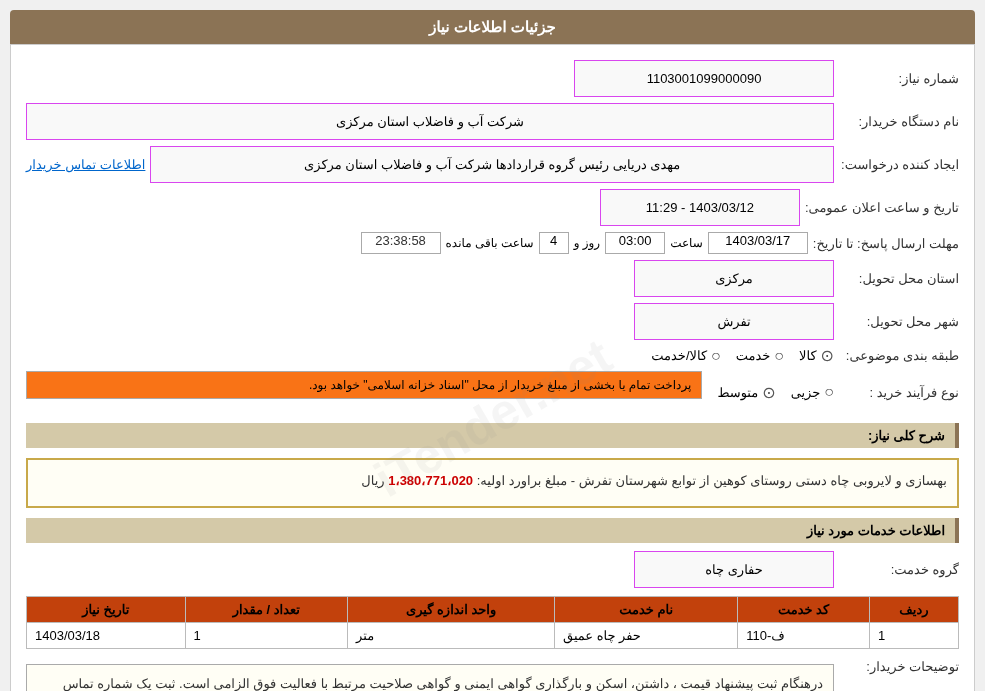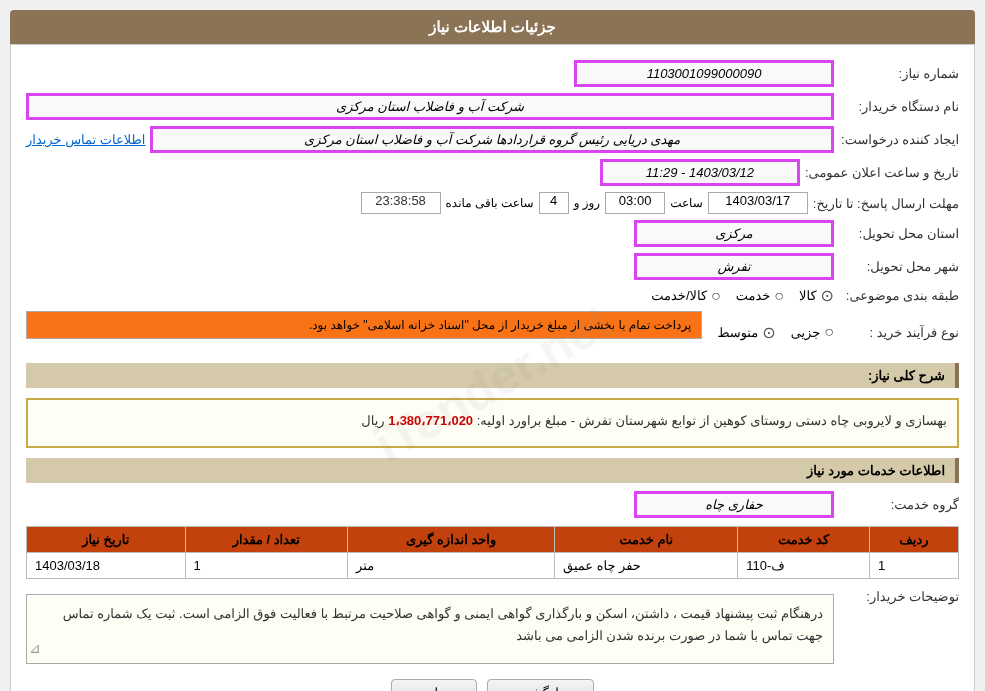--- a/index.html
+++ b/index.html
@@ -43,26 +43,25 @@
       margin-bottom: 6px;
       gap: 5px;
     }
     .label {
       color: #333;
       white-space: nowrap;
       min-width: 120px;
       text-align: right;
     }
     .value-box {
-      border: 3px solid #d946ef;
+      border: 1px solid #d946ef;
       background: white;
-      padding: 3px 8px;
+      padding: 10px 8px;
       min-height: 22px;
       flex: 1;
-      font-style: italic;
     }
     .value-box.readonly {
       background: #f9f9f9;
     }
     .link-text {
       color: #0066cc;
       text-decoration: underline;
       cursor: pointer;
     }
     .deadline-row {

